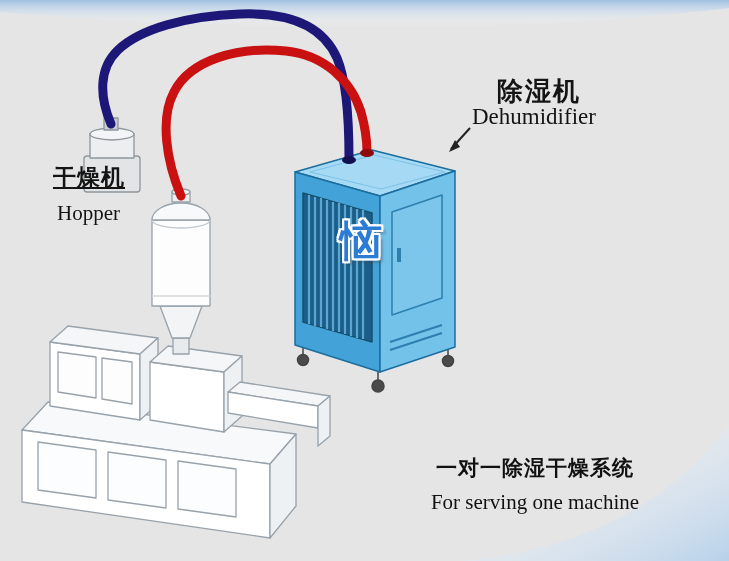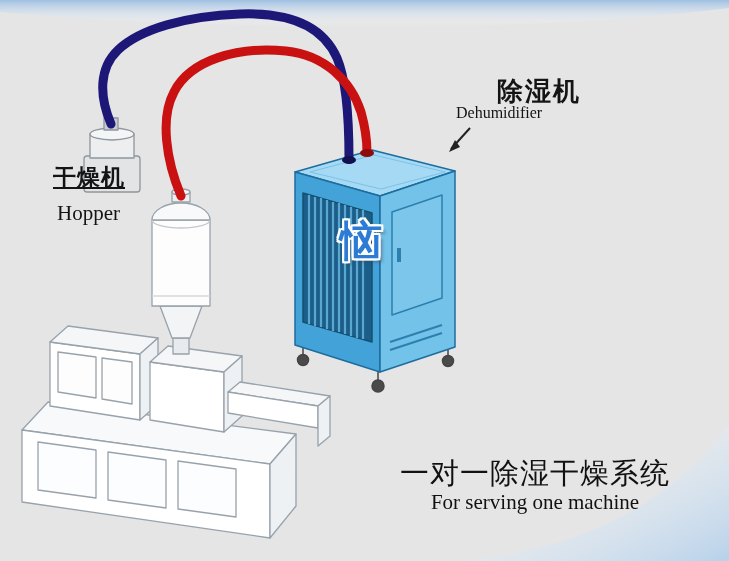--- a/index.html
+++ b/index.html
@@ -7,39 +7,39 @@
     position:relative;width:729px;height:561px;overflow:hidden;
     background:#e5e5e5;font-family:"Liberation Sans",sans-serif;
     user-select:none;
   }
   .scene{position:absolute;left:0;top:0;width:729px;height:561px;}
 
   .label-cn{position:absolute;font-weight:bold;color:#141414;white-space:nowrap;}
   .label-en{position:absolute;font-family:"Liberation Serif",serif;color:#141414;white-space:nowrap;}
 
   .dehum-cn{left:497px;top:74px;font-size:26px;letter-spacing:2px;}
-  .dehum-en{left:456px;top:104px;font-size:16px;}
+  .dehum-en{left:472px;top:104px;font-size:23px;}
   .dryer-cn{left:53px;top:162px;font-size:23px;letter-spacing:1px;text-decoration:underline;}
   .dryer-en{left:57px;top:201px;font-size:21px;}
 
   .headline{
     position:absolute;left:62px;top:216px;width:600px;
     text-align:center;font-size:42px;line-height:50px;font-weight:bold;
     color:#2c7cd6;letter-spacing:2px;
     text-shadow:
       -2px -2px 0 #fff, 0 -2px 0 #fff, 2px -2px 0 #fff,
       -2px  0   0 #fff, 2px  0   0 #fff,
       -2px  2px 0 #fff, 0  2px 0 #fff, 2px 2px 0 #fff,
       4px 4px 3px rgba(70,70,70,.45);
   }
   .headline div{white-space:nowrap;}
 
   .caption-cn{
     position:absolute;left:400px;top:454px;width:270px;text-align:center;
-    font-size:29px;font-weight:normal;color:#111;letter-spacing:1px;white-space:nowrap;
+    font-size:21px;font-weight:bold;color:#111;letter-spacing:1px;white-space:nowrap;
   }
   .caption-en{
     position:absolute;left:400px;top:490px;width:270px;text-align:center;
     font-family:"Liberation Serif",serif;font-size:21px;color:#111;white-space:nowrap;
   }
 </style>
 </head>
 <body>
 
 <div class="canvas">

